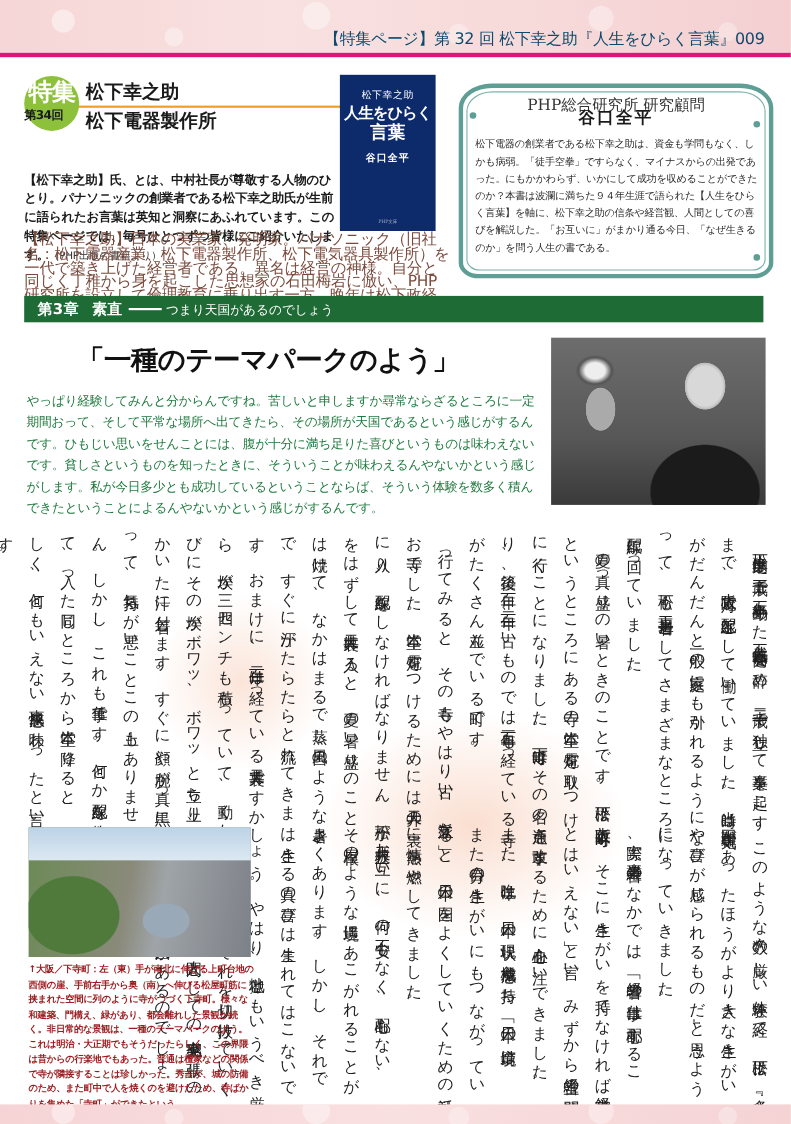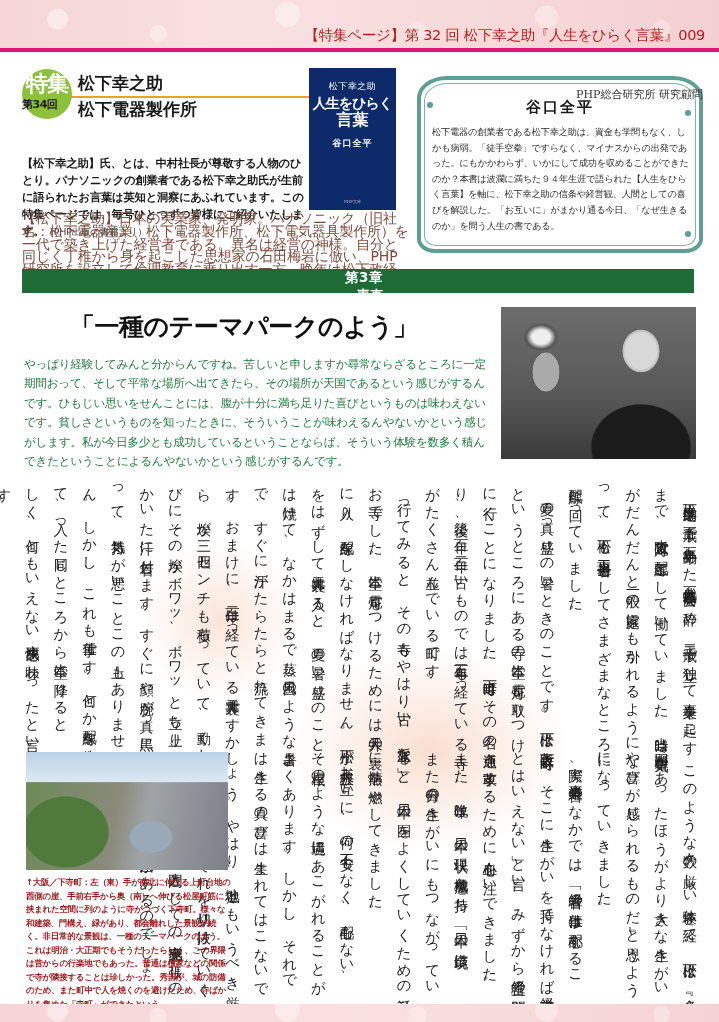--- a/index.html
+++ b/index.html
@@ -15,22 +15,22 @@
       content: ""; position: absolute; inset: 0;
       background:
         radial-gradient(circle at 8% 40%, rgba(255,255,255,.45) 0 10px, transparent 11px),
         radial-gradient(circle at 22% 70%, rgba(255,255,255,.35) 0 8px, transparent 9px),
         radial-gradient(circle at 40% 30%, rgba(255,255,255,.4) 0 12px, transparent 13px),
         radial-gradient(circle at 58% 65%, rgba(255,255,255,.3) 0 9px, transparent 10px),
         radial-gradient(circle at 76% 35%, rgba(255,255,255,.35) 0 11px, transparent 12px),
         radial-gradient(circle at 92% 60%, rgba(255,255,255,.3) 0 8px, transparent 9px);
     }
     .header-title {
-      position: absolute; right: 14px; top: 26px;
-      font-family: "DejaVu Sans", sans-serif; font-size: 14.5px; color: #b91c1c;
+      position: absolute; right: 24px; top: 26px;
+      font-family: "DejaVu Sans", sans-serif; font-size: 14.5px; color: #0c4a6e;
       letter-spacing: -0.3px; white-space: nowrap;
     }
     .header-rule { position: absolute; left: 0; top: 48px; width: 719px; height: 4px; background: #e0157a; }
 
     .bottom-band {
       position: absolute; left: 0; top: 1004px; width: 719px; height: 18px;
       background: linear-gradient(90deg, #f6d4d6, #f9e0e0, #f5d3d5);
       overflow: hidden;
     }
 
@@ -78,36 +78,36 @@
       position: absolute; left: 417px; top: 76px; width: 286px; height: 177px;
       border: 4px solid #5e9e94; border-radius: 30px 30px 18px 18px / 22px 22px 14px 14px;
       background: #fff;
     }
     .review-frame::before {
       content: ""; position: absolute; left: 3px; top: 3px; right: 3px; bottom: 3px;
       border: 1.5px solid #7cb2a9; border-radius: 24px 24px 12px 12px / 18px 18px 10px 10px;
     }
     .frame-dot { position: absolute; width: 6px; height: 6px; border-radius: 50%; background: #5e9e94; }
     .review-org {
-      position: absolute; left: 417px; top: 87px; width: 286px; text-align: right;
-      font-family: "DejaVu Serif", serif; font-size: 11px; color: #333;
+      position: absolute; left: 417px; top: 87px; width: 286px; text-align: center;
+      font-family: "DejaVu Serif", serif; font-size: 14px; color: #333;
     }
     .review-name {
       position: absolute; left: 417px; top: 98px; width: 286px; text-align: center;
       font-family: "DejaVu Serif", serif; font-size: 15px; font-weight: bold; color: #1a1a1a; letter-spacing: 2px;
     }
     .review-text {
       position: absolute; left: 432px; top: 124px; width: 262px; font-size: 9.2px; line-height: 15.6px;
       color: #2a2a2a; letter-spacing: -0.2px;
     }
 
     
     .chapter-bar {
       position: absolute; left: 22px; top: 269px; width: 672px; height: 24px; background: #1f6b35;
-      color: #fff; display: flex; align-items: center; padding-left: 12px; flex-direction: column;
+      color: #fff; display: flex; align-items: center; padding-left: 12px;
     }
     .chapter-num { font-size: 13.5px; font-weight: bold; letter-spacing: 0.5px; }
     .chapter-name { font-size: 13.5px; font-weight: bold; margin-left: 12px; }
     .chapter-dash { margin-left: 6px; width: 30px; height: 1.5px; background: #fff; }
     .chapter-sub { font-size: 11.5px; margin-left: 4px; }
 
     .quote-heading {
       position: absolute; left: 70px; top: 310px; font-family: "DejaVu Serif", serif;
       font-size: 25px; font-weight: bold; color: #111; letter-spacing: -0.5px;
     }
@@ -193,21 +193,21 @@
   <div class="frame-dot" style="right:8px; bottom:12px;"></div>
 </div>
 <div class="review-org">PHP総合研究所 研究顧問</div>
 <div class="review-name">谷口全平</div>
 <div class="review-text">松下電器の創業者である松下幸之助は、資金も学問もなく、しかも病弱。「徒手空拳」ですらなく、マイナスからの出発であった。にもかかわらず、いかにして成功を収めることができたのか？本書は波瀾に満ちた９４年生涯で語られた【人生をひらく言葉】を軸に、松下幸之助の信条や経営観、人間としての喜びを解説した。「お互いに」がまかり通る今日、「なぜ生きるのか」を問う人生の書である。</div>
 
 <div class="chapter-bar">
   <span class="chapter-num">第3章</span>
   <span class="chapter-name">素直</span>
   <span class="chapter-dash"></span>
-  <span class="chapter-sub">一種のテーマパークのよう</span>
+  <span class="chapter-sub">つまり天国があるのでしょう</span>
 </div>
 
 <div class="quote-heading">「一種のテーマパークのよう」</div>
 <div class="quote-body">やっぱり経験してみんと分からんですね。苦しいと申しますか尋常ならざるところに一定期間おって、そして平常な場所へ出てきたら、その場所が天国であるという感じがするんです。ひもじい思いをせんことには、腹が十分に満ち足りた喜びというものは味わえないです。貧しさというものを知ったときに、そういうことが味わえるんやないかという感じがします。私が今日多少とも成功しているということならば、そういう体験を数多く積んできたということによるんやないかという感じがするんです。</div>
 
 <div class="portrait">
   <span class="portrait-label" title="松下幸之助氏の肖像写真"></span>
 </div>
 
 <div class="glow-1"></div>

